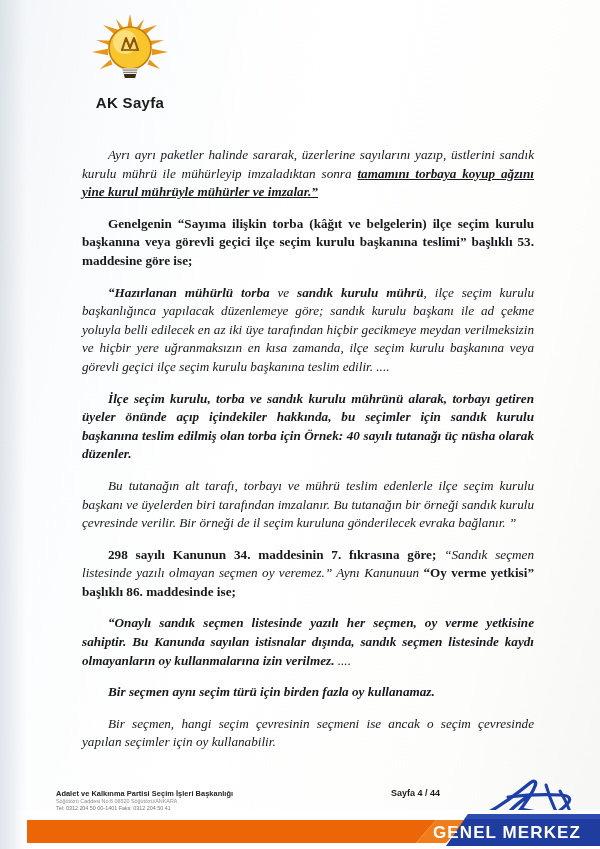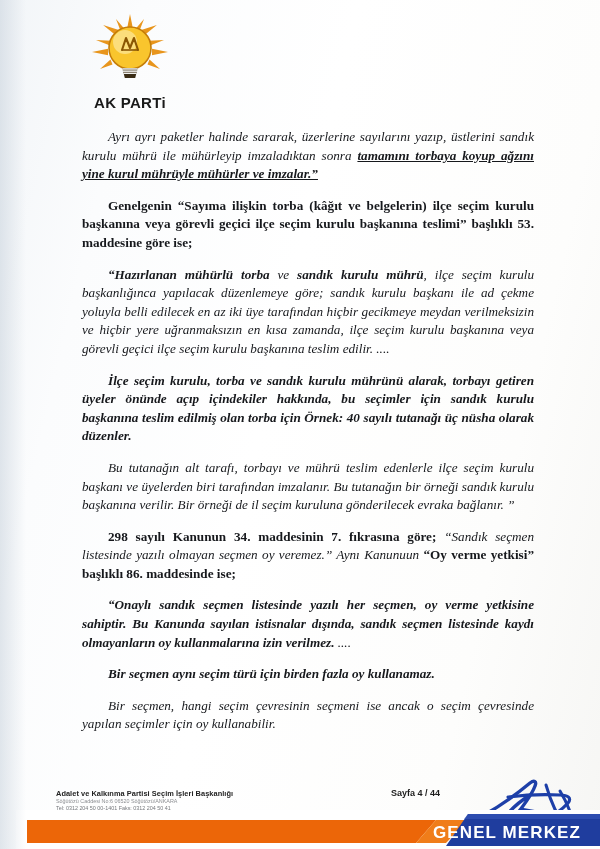--- a/index.html
+++ b/index.html
@@ -50,21 +50,21 @@
     font-weight: bold;
     font-size: 15px;
     letter-spacing: .3px;
     color: #1a1a1a;
   }
 
   
   .content {
     position: absolute;
     left: 82px;
-    top: 128px;
+    top: 146px;
     width: 452px;
   }
   p.para {
     margin: 0 0 13px 0;
     font-size: 13.2px;
     line-height: 18.6px;
     text-align: justify;
     text-indent: 26px;
     color: #16181c;
     hyphens: none;
@@ -196,21 +196,21 @@
         <path d="M -8,-2 L -4,-14 L 0,-4 L 4,-14 L 8,-2" fill="none" stroke="#8a5603" stroke-width="2.1" stroke-linejoin="round" stroke-linecap="round"></path>
         <path d="M -8,-2 L 8,-2" stroke="#8a5603" stroke-width="1.6"></path>
 
         <path d="M -7.5,16 L 7.5,16 L 6.6,22 L -6.6,22 Z" fill="#4a3a20"></path>
         <rect x="-7.6" y="16.2" width="15.2" height="1.5" fill="#f0f0ee"></rect>
         <rect x="-7.2" y="18.4" width="14.4" height="1.5" fill="#f0f0ee"></rect>
         <rect x="-6.8" y="20.6" width="13.6" height="1.4" fill="#f0f0ee"></rect>
         <path d="M -6.2,22 L 6.2,22 L 5.2,26 L -5.2,26 Z" fill="#3a2c16"></path>
       </g>
     </svg>
-    <div class="logo-text">AK PARTi</div>
+    <div class="logo-text">AK Sayfa</div>
   </div>
 
   <div class="content">
 
     <p class="para sp-lg">
       <span class="i">Ayrı ayrı paketler halinde sararak, üzerlerine sayılarını yazıp, üstlerini sandık kurulu mührü ile mühürleyip imzaladıktan sonra </span><span class="bi u">tamamını torbaya koyup ağzını yine kurul mührüyle mühürler ve imzalar.”</span>
     </p>
 
     <p class="para sp-lg">
       <span class="b">Genelgenin “Sayıma ilişkin torba (kâğıt ve belgelerin) ilçe seçim kurulu başkanına veya görevli geçici ilçe seçim kurulu başkanına teslimi” başlıklı 53. maddesine göre ise;</span>
@@ -218,21 +218,21 @@
 
     <p class="para sp-lg">
       <span class="bi">“Hazırlanan mühürlü torba</span><span class="i"> ve </span><span class="bi">sandık kurulu mührü</span><span class="i">, ilçe seçim kurulu başkanlığınca yapılacak düzenlemeye göre; sandık kurulu başkanı ile ad çekme yoluyla belli edilecek en az iki üye tarafından hiçbir gecikmeye meydan verilmeksizin ve hiçbir yere uğranmaksızın en kısa zamanda, ilçe seçim kurulu başkanına veya görevli geçici ilçe seçim kurulu başkanına teslim edilir. ....</span>
     </p>
 
     <p class="para sp-lg">
       <span class="bi">İlçe seçim kurulu, torba ve sandık kurulu mührünü alarak, torbayı getiren üyeler önünde açıp içindekiler hakkında, bu seçimler için sandık kurulu başkanına teslim edilmiş olan torba için Örnek: 40 sayılı tutanağı üç nüsha olarak düzenler.</span>
     </p>
 
     <p class="para sp-xl">
-      <span class="i">Bu tutanağın alt tarafı, torbayı ve mührü teslim edenlerle ilçe seçim kurulu başkanı ve üyelerden biri tarafından imzalanır. Bu tutanağın bir örneği sandık kurulu başkanına verilir. Bir örneği de il seçim kuruluna gönderilecek evraka bağlanır. ”</span>
+      <span class="i">Bu tutanağın alt tarafı, torbayı ve mührü teslim edenlerle ilçe seçim kurulu başkanı ve üyelerden biri tarafından imzalanır. Bu tutanağın bir örneği sandık kurulu çevresinde verilir. Bir örneği de il seçim kuruluna gönderilecek evraka bağlanır. ”</span>
     </p>
 
     <p class="para sp-lg">
       <span class="b">298 sayılı Kanunun 34. maddesinin 7. fıkrasına göre;</span><span class="i"> “Sandık seçmen listesinde yazılı olmayan seçmen oy veremez.” Aynı Kanunuun </span><span class="b">“Oy verme yetkisi” başlıklı  86. maddesinde ise;</span>
     </p>
 
     <p class="para sp-xl">
       <span class="bi">“Onaylı sandık seçmen listesinde yazılı her seçmen, oy verme yetkisine sahiptir. Bu Kanunda sayılan istisnalar dışında, sandık seçmen listesinde kaydı olmayanların oy kullanmalarına izin verilmez.</span><span class="i"> ....</span>
     </p>
 

